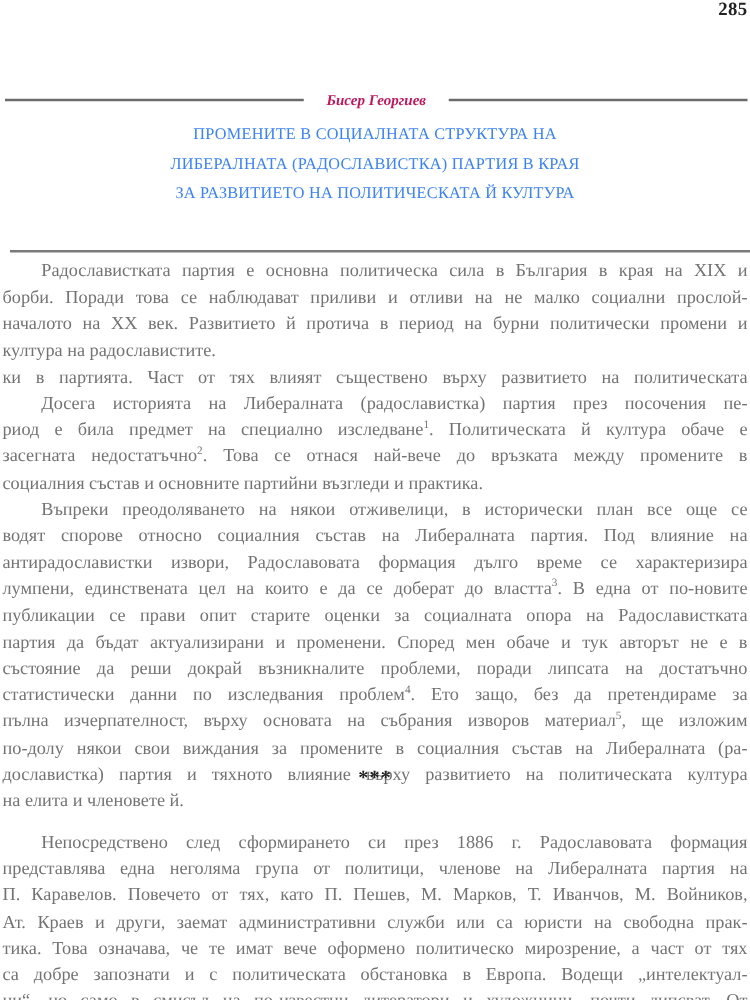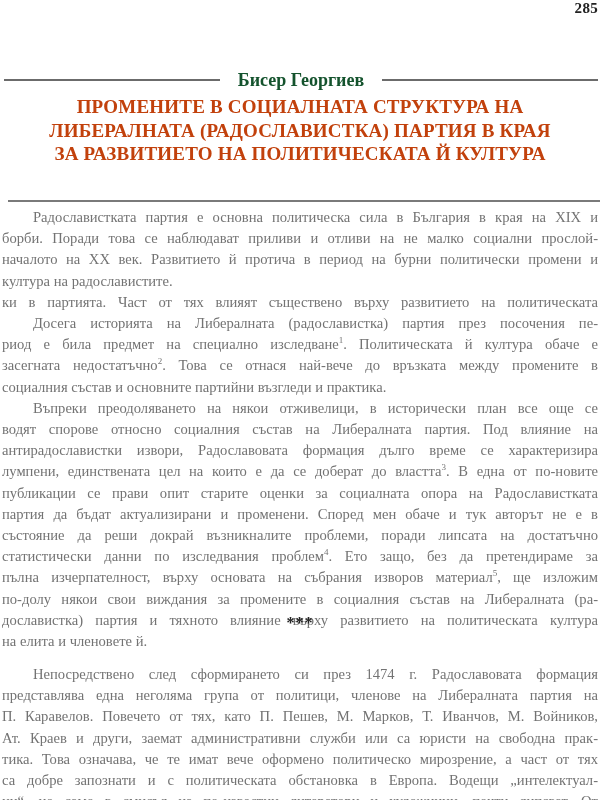--- a/index.html
+++ b/index.html
@@ -10,26 +10,26 @@
     .page-number {
       position: absolute; top: 0; right: 2px;
       font-size: 15px; font-weight: bold; letter-spacing: 0.3px; color: #222; margin-left: 16px;
     }
     .author-row {
       position: absolute; top: 68px; left: 4px; right: 2px; height: 24px;
       display: flex; align-items: center;
     }
     .author-row .rule { flex: 1; height: 2px; background: #6b6b6b; }
     .author-row .author {
-      padding: 0 18px; font-size: 18px; font-weight: bold; 
-      white-space: nowrap; color: #14532d;
+      padding: 0 18px; font-size: 12px; font-weight: bold; font-style: italic;
+      white-space: nowrap; color: #be185d;
     }
     .title {
       position: absolute; top: 95px; left: 0; right: 0; text-align: center;
-      font-size: 19px; font-weight: bold; line-height: 23.5px; color: #c2410c;
+      font-size: 13px; font-weight: normal; line-height: 23.5px; color: #3b82f6;
       letter-spacing: 0.2px;
     }
     .title div { white-space: nowrap; }
     .title-rule {
       position: absolute; top: 200px; left: 8px; right: 0; height: 2px; background: #7a7a7a;
     }
     .body-block {
       position: absolute; left: 2px; right: 2px;
       font-size: 14.6px; line-height: 21.2px; text-align: justify; color: #737373;
     }
@@ -93,21 +93,21 @@
     <span class="line">по-долу някои свои виждания за промените в социалния състав на Либералната (ра-</span>
     <span class="line">дославистка) партия и тяхното влияние върху развитието на политическата култура</span>
     <span class="line last">на елита и членовете й.</span>
   </div>
 </div>
 
 <div class="separator">***</div>
 
 <div class="body-block block2">
   <div>
-    <span class="line indent">Непосредствено след сформирането си през 1474 г. Радославовата формация</span>
+    <span class="line indent">Непосредствено след сформирането си през 1886 г. Радославовата формация</span>
     <span class="line">представлява една неголяма група от политици, членове на Либералната партия на</span>
     <span class="line">П. Каравелов. Повечето от тях, като П. Пешев, М. Марков, Т. Иванчов, М. Войников,</span>
     <span class="line">Ат. Краев и други, заемат административни служби или са юристи на свободна прак-</span>
     <span class="line">тика. Това означава, че те имат вече оформено политическо мирозрение, а част от тях</span>
     <span class="line">са добре запознати и с политическата обстановка в Европа. Водещи „интелектуал-</span>
     <span class="line">ци“, но само в смисъл на по-известни литератори и художници, почти липсват. От</span>
 
   </div>
 </div>
 

